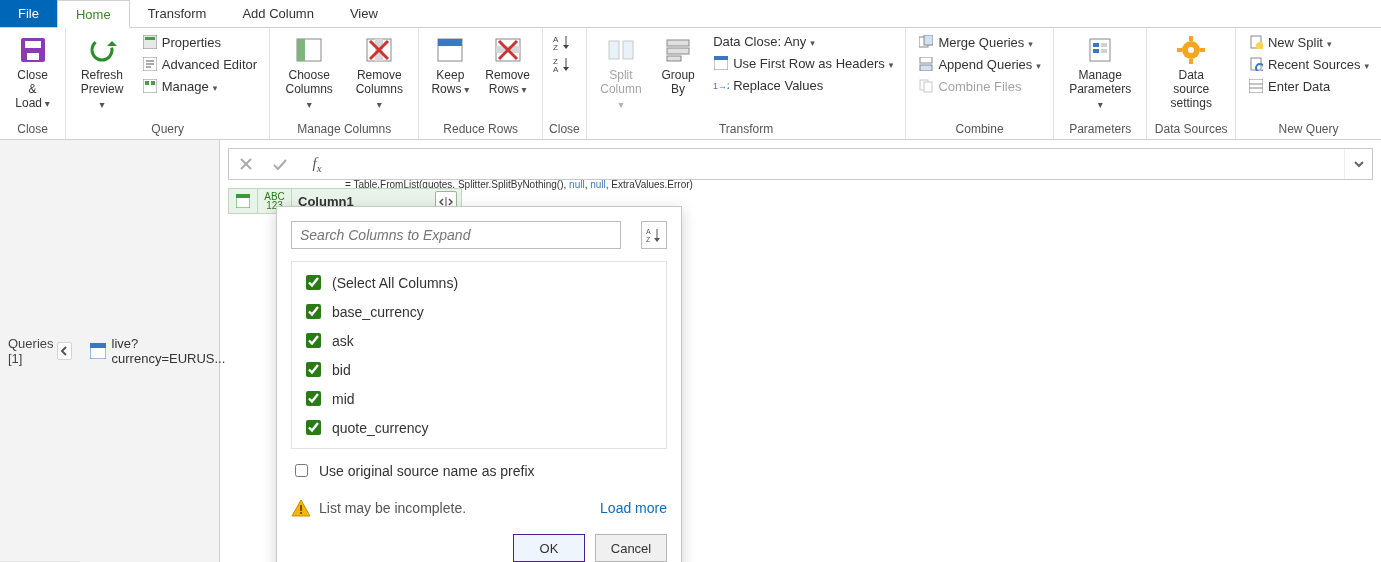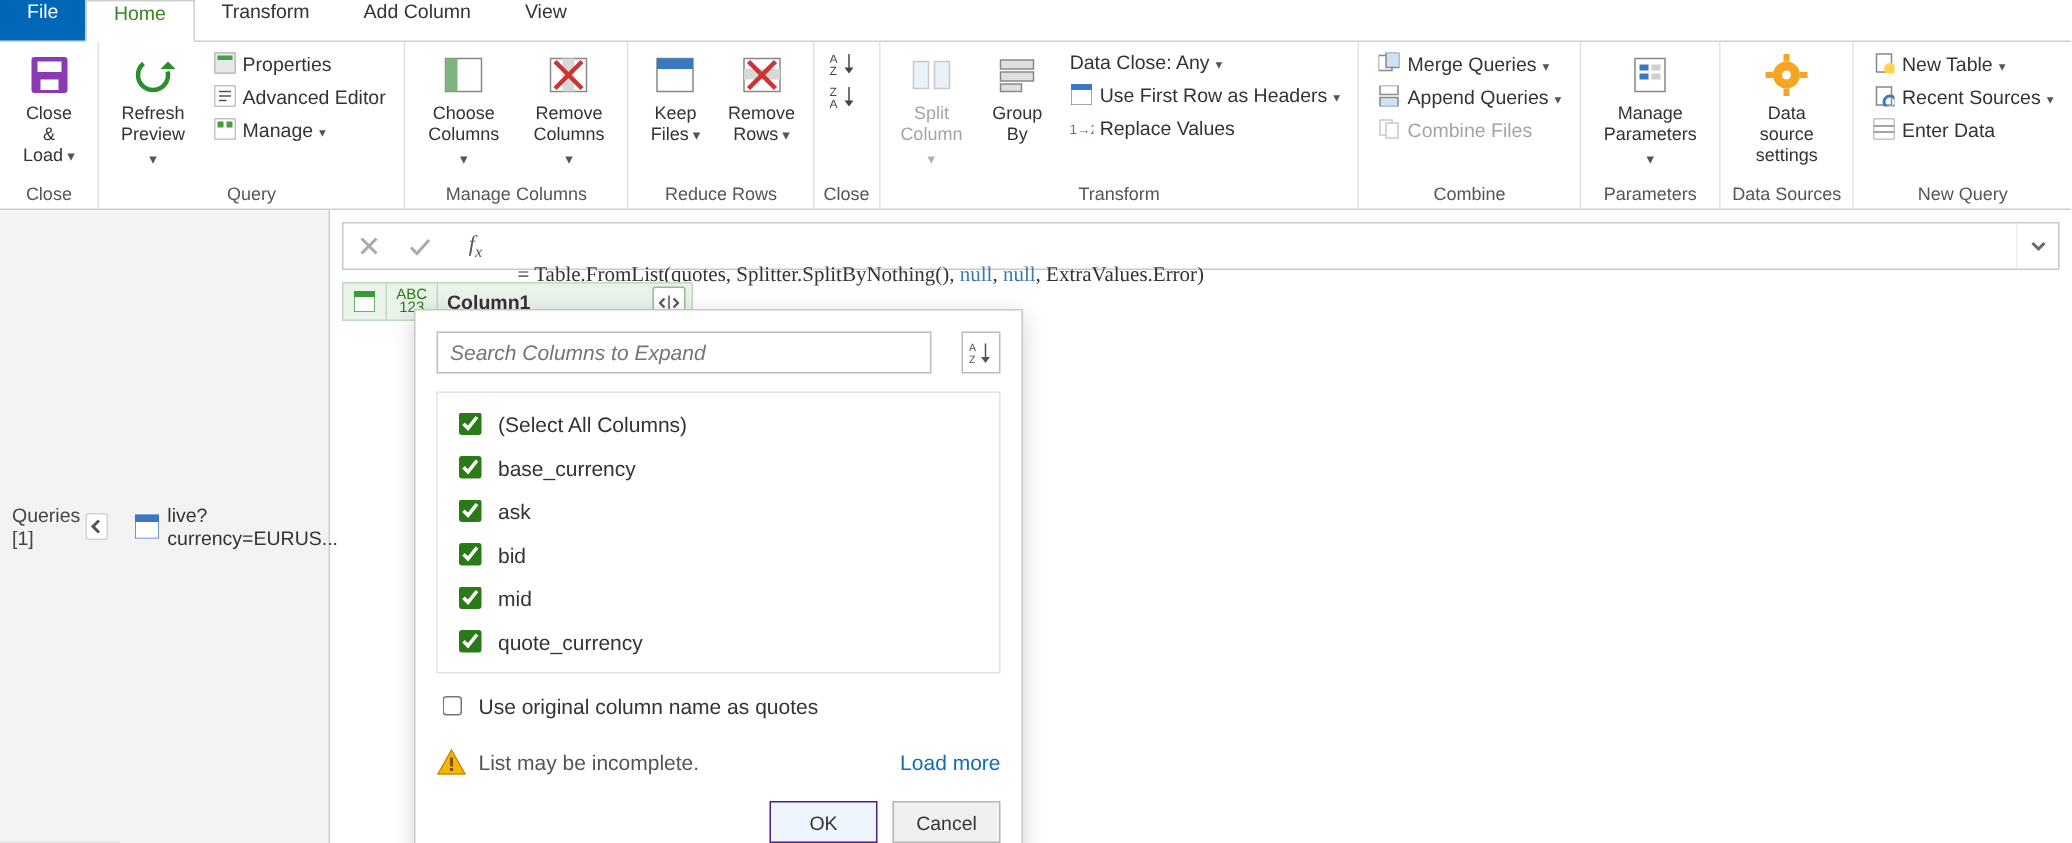--- a/index.html
+++ b/index.html
@@ -31,21 +31,21 @@
     display: flex;
     align-items: stretch;
     border-bottom: 1px solid var(--border);
     height: 28px;
     background: #fff;
     user-select: none;
   }
   .tab {
     padding: 0 18px;
     display: flex;
-    align-items: flex-start;
+    align-items: center;
     cursor: pointer;
   }
   .tab-file {
     background: var(--blue);
     color: #fff;
   }
   .tab-active {
     border: 1px solid var(--border);
     border-bottom: 1px solid #fff;
     background: #fff;
@@ -173,22 +173,22 @@
     height:32px;
   }
   .fb-btn {
     width:34px;height:100%;
     display:flex;align-items:center;justify-content:center;
     color:#888;cursor:pointer;
   }
   .fx { font-style: italic; font-family: Georgia, serif; font-size:15px; color:#555; }
   .formula {
     flex:1;padding:0 8px;
-    font-family: Liberation Serif, serif;
-    font-size: 14px;
+    font-family: Liberation Sans, sans-serif;
+    font-size: 10px;
     white-space: nowrap; overflow:hidden;margin-top:40px;
   }
   .formula .kw { color: var(--null); }
   .fb-exp {
     width:28px;height:100%;display:flex;align-items:center;justify-content:center;
     color:#666;cursor:pointer;border-left:1px solid #eee;
   }
 
   .grid {
     margin:8px 8px 0 8px;
@@ -367,21 +367,21 @@
   <div class="group">
     <div class="group-body">
       <div class="rbtn">
         <div class="ico">
           <svg width="30" height="30">
               <rect x="3" y="4" width="24" height="22" fill="#fff" stroke="#888"></rect>
               <rect x="3" y="4" width="24" height="7" fill="#3a78c3"></rect>
             </svg>
         </div>
         <div class="lbl"><span>Keep
-Files</span><span class="caret"></span></div>
+Rows</span><span class="caret"></span></div>
       </div>
       <div class="rbtn">
         <div class="ico">
           <svg width="30" height="30">
               <rect x="3" y="4" width="24" height="22" fill="#fff" stroke="#888"></rect>
               <rect x="3" y="11" width="24" height="7" fill="#d8d8d8"></rect>
               <line x1="6" y1="6" x2="24" y2="24" stroke="#c33" stroke-width="3"></line>
               <line x1="24" y1="6" x2="6" y2="24" stroke="#c33" stroke-width="3"></line>
             </svg>
         </div>
@@ -552,21 +552,21 @@
   <div class="group" style="border-right:none;">
     <div class="group-body">
       <div class="stack">
         <div class="mini">
           <span class="ico-sm">
             <svg width="14" height="14">
                 <rect x="2" y="1" width="10" height="12" fill="#fff" stroke="#888"></rect>
                 <circle cx="11" cy="11" r="4" fill="#ffd24d"></circle>
               </svg>
           </span>
-          <span>New Table</span>
+          <span>New Split</span>
             <span class="caret-sm"></span>
         </div>
         <div class="mini">
           <span class="ico-sm">
             <svg width="14" height="14">
                 <rect x="2" y="1" width="10" height="12" fill="#fff" stroke="#888"></rect>
                 <circle cx="11" cy="11" r="4" fill="none" stroke="#3a78c3" stroke-width="2"></circle>
               </svg>
           </span>
           <span>Recent Sources</span>
@@ -698,21 +698,21 @@
           <span>mid</span>
         </label>
         <label class="chk">
           <input type="checkbox" checked="" style="">
           <span>quote_currency</span>
         </label>
       </div>
 
       <label class="prefix">
         <input type="checkbox" style="">
-        <span>Use original column name as quotes</span>
+        <span>Use original source name as prefix</span>
       </label>
 
       <div class="warn-row">
         <div class="warn-left">
           <svg width="20" height="20">
             <polygon points="10,2 19,18 1,18" fill="#f7b500" stroke="#c98d00"></polygon>
             <rect x="9" y="7" width="2" height="6" fill="#7a5200"></rect>
               <rect x="9" y="14" width="2" height="2" fill="#7a5200"></rect>
           </svg>
           <span>List may be incomplete.</span>

